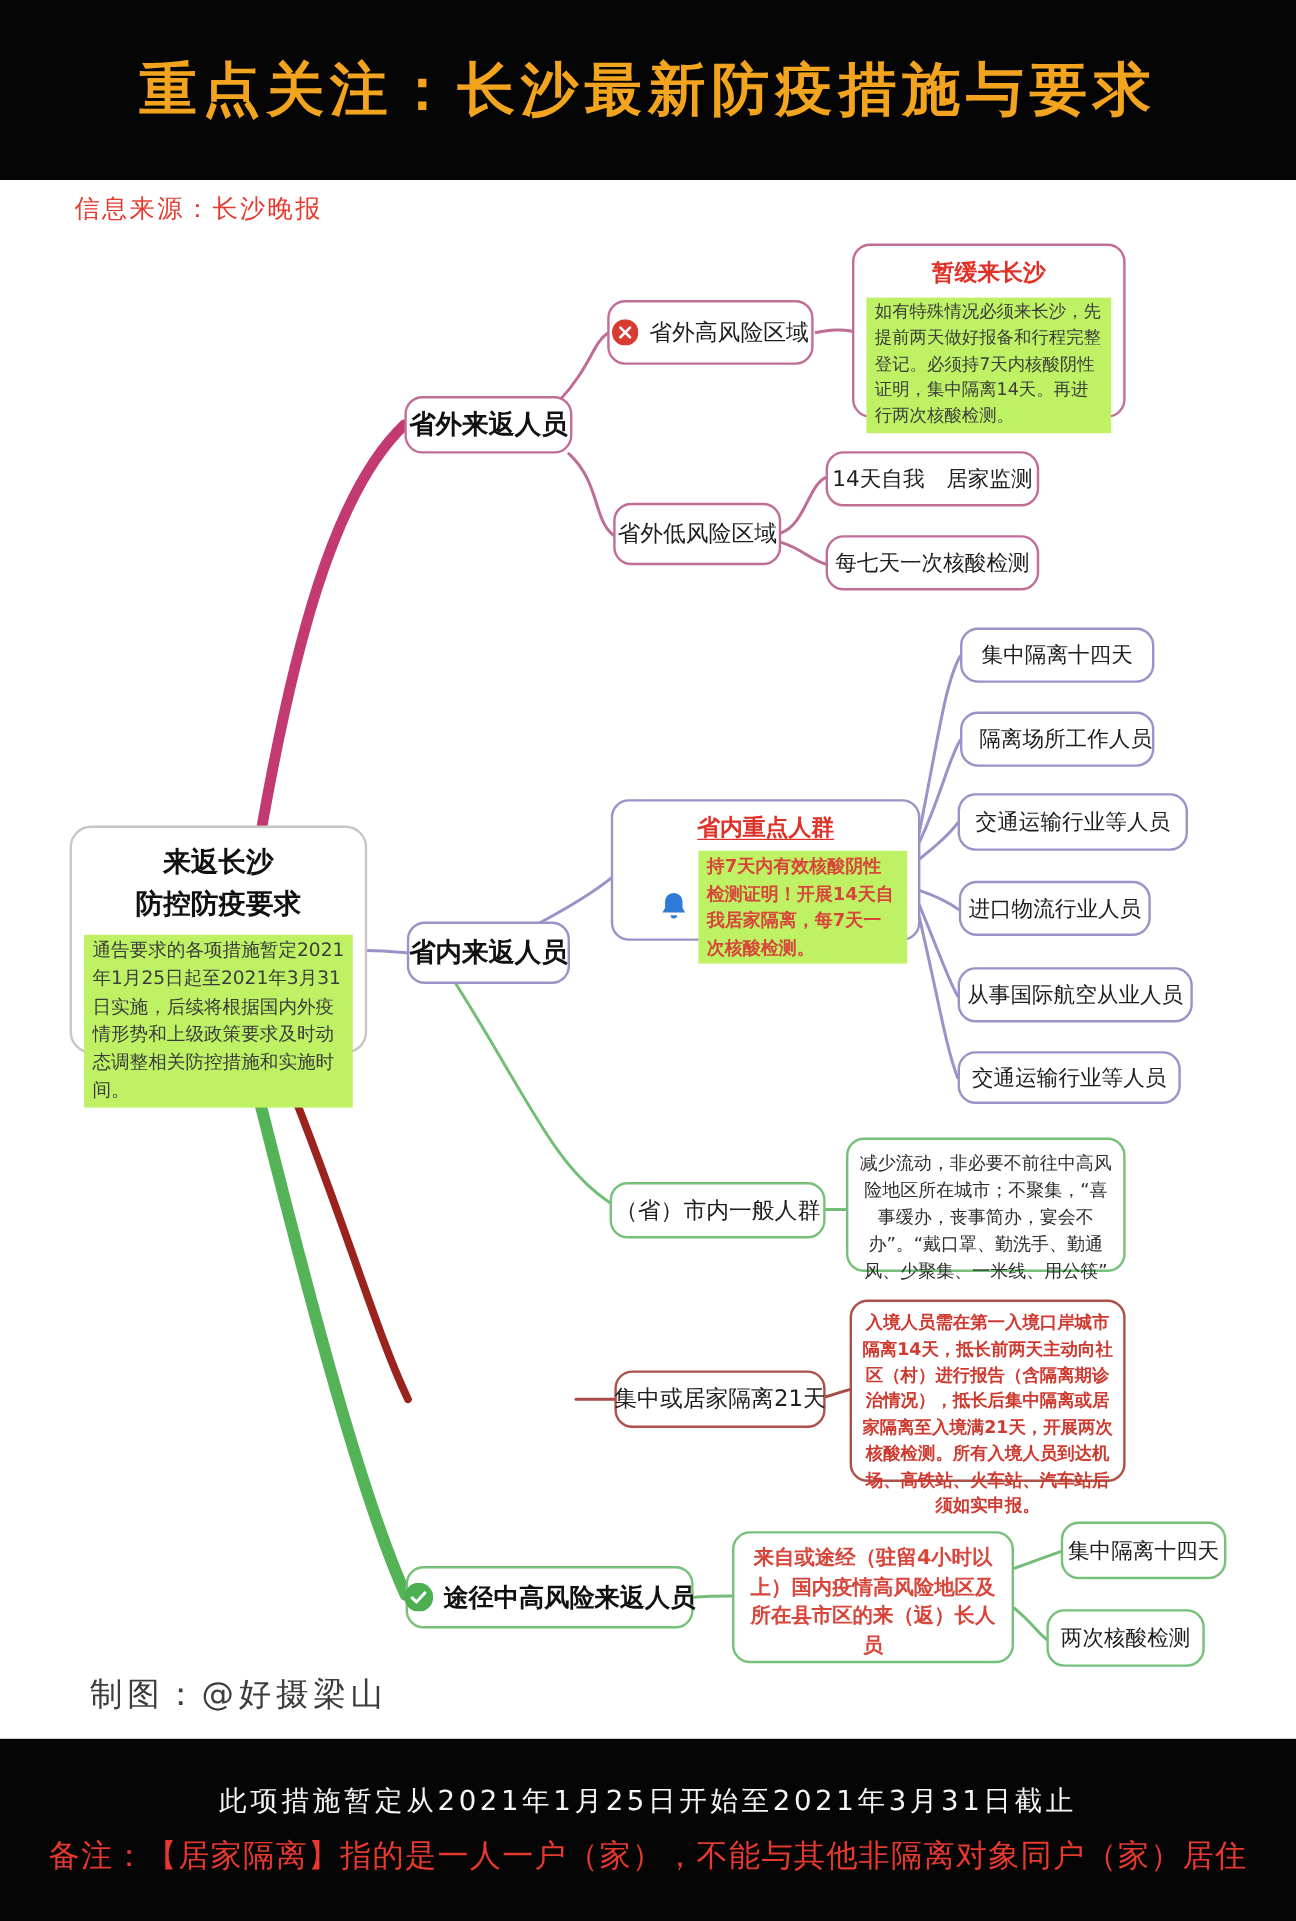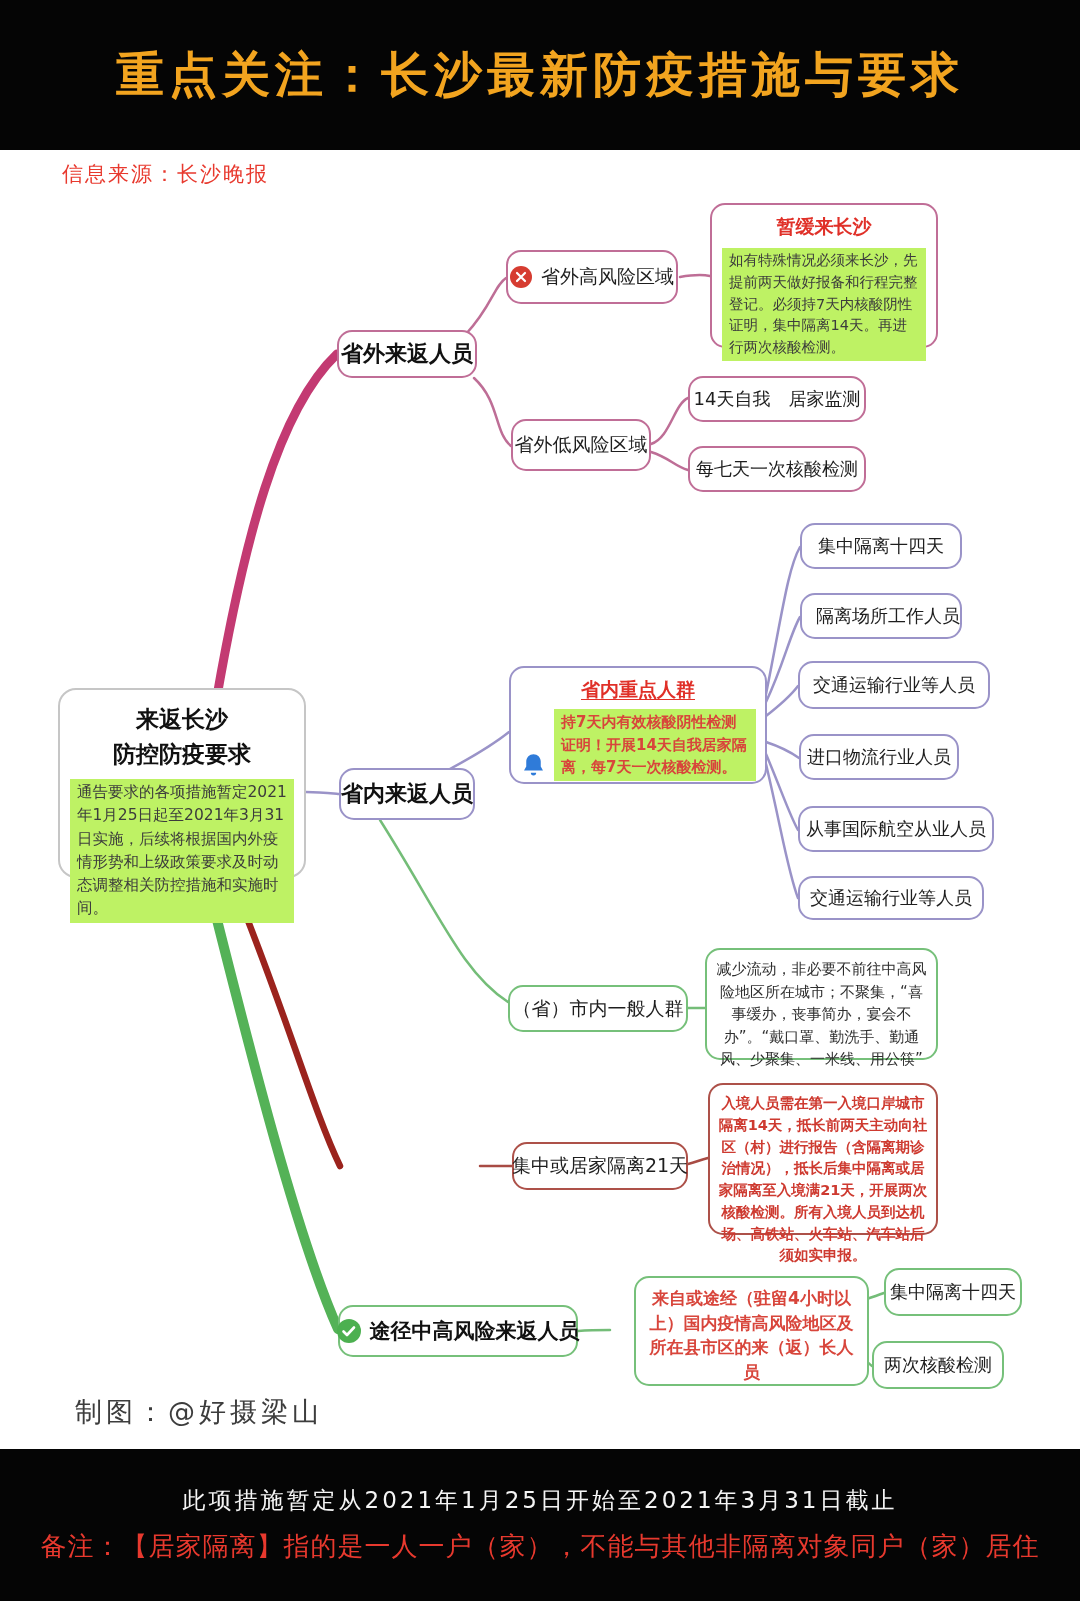--- a/index.html
+++ b/index.html
@@ -30,21 +30,21 @@
   .leaf{font-size:18px;color:#1e1e1e;white-space:nowrap;}
   .boxnode{flex-direction:column;align-items:stretch;justify-content:flex-start;}
   .box-title{font-size:19px;font-weight:700;color:#E03028;text-align:center;padding-top:9px;}
   .box-title.u{text-decoration:underline;text-underline-offset:3px;}
   .graybody{background:#bef264;margin:8px 10px 10px 10px;padding:2px 7px;font-size:14.5px;line-height:1.5;color:#3c3c3c;text-align:left;}
   .redtext{color:#D8453B;font-weight:700;}
   .centered{text-align:center;}
   .icon{display:inline-flex;flex:0 0 auto;align-items:center;justify-content:center;}
   .with-icon{gap:9px;}
   .root-title{font-size:23px;font-weight:700;color:#101010;text-align:center;line-height:1.5;padding-top:12px;}
-  .keyrow{display:flex;align-items:flex-end;padding:6px 9px 10px 9px;gap:7px;}
+  .keyrow{display:flex;align-items:center;padding:6px 9px 10px 9px;gap:7px;margin-left:28px;}
   .keyrow .graybody{margin:0;flex:1;}
 </style>
 </head>
 <body>
 
 <div class="canvas">
 
   <svg class="links" width="1080" height="1601" viewBox="0 0 1080 1601">
 
     <path d="M216,702 C244,540 278,410 337,354" stroke="#C33A72" stroke-width="9"></path>
@@ -165,21 +165,21 @@
 
   <div class="node greenb with-icon" style="left:338px;top:1305px;width:240px;height:52px;">
     <span class="icon">
       <svg width="24" height="24" viewBox="0 0 24 24">
           <circle cx="12" cy="12" r="12" fill="#4CB050"></circle>
           <path d="M6.5 12.5l3.5 3.5 7-7.5" stroke="#fff" stroke-width="2.6" fill="none" stroke-linecap="round" stroke-linejoin="round"></path>
         </svg>
     </span>
     <span class="label-bold" style="font-size:21px;">途径中高风险来返人员</span>
   </div>
-  <div class="node greenb boxnode" style="left:634px;top:1276px;width:235px;height:110px;">
+  <div class="node greenb boxnode" style="left:610px;top:1276px;width:235px;height:110px;">
     <div class="centered redtext" style="font-size:17px;line-height:1.45;padding:8px 8px;">来自或途经（驻留4小时以上）国内疫情高风险地区及所在县市区的来（返）长人员</div>
   </div>
   <div class="node greenb" style="left:884px;top:1268px;width:138px;height:48px;">
     <span class="leaf">集中隔离十四天</span>
   </div>
   <div class="node greenb" style="left:872px;top:1341px;width:132px;height:48px;">
     <span class="leaf">两次核酸检测</span>
   </div>
 
   <div class="credit-line">制图：@好摄梁山</div>

